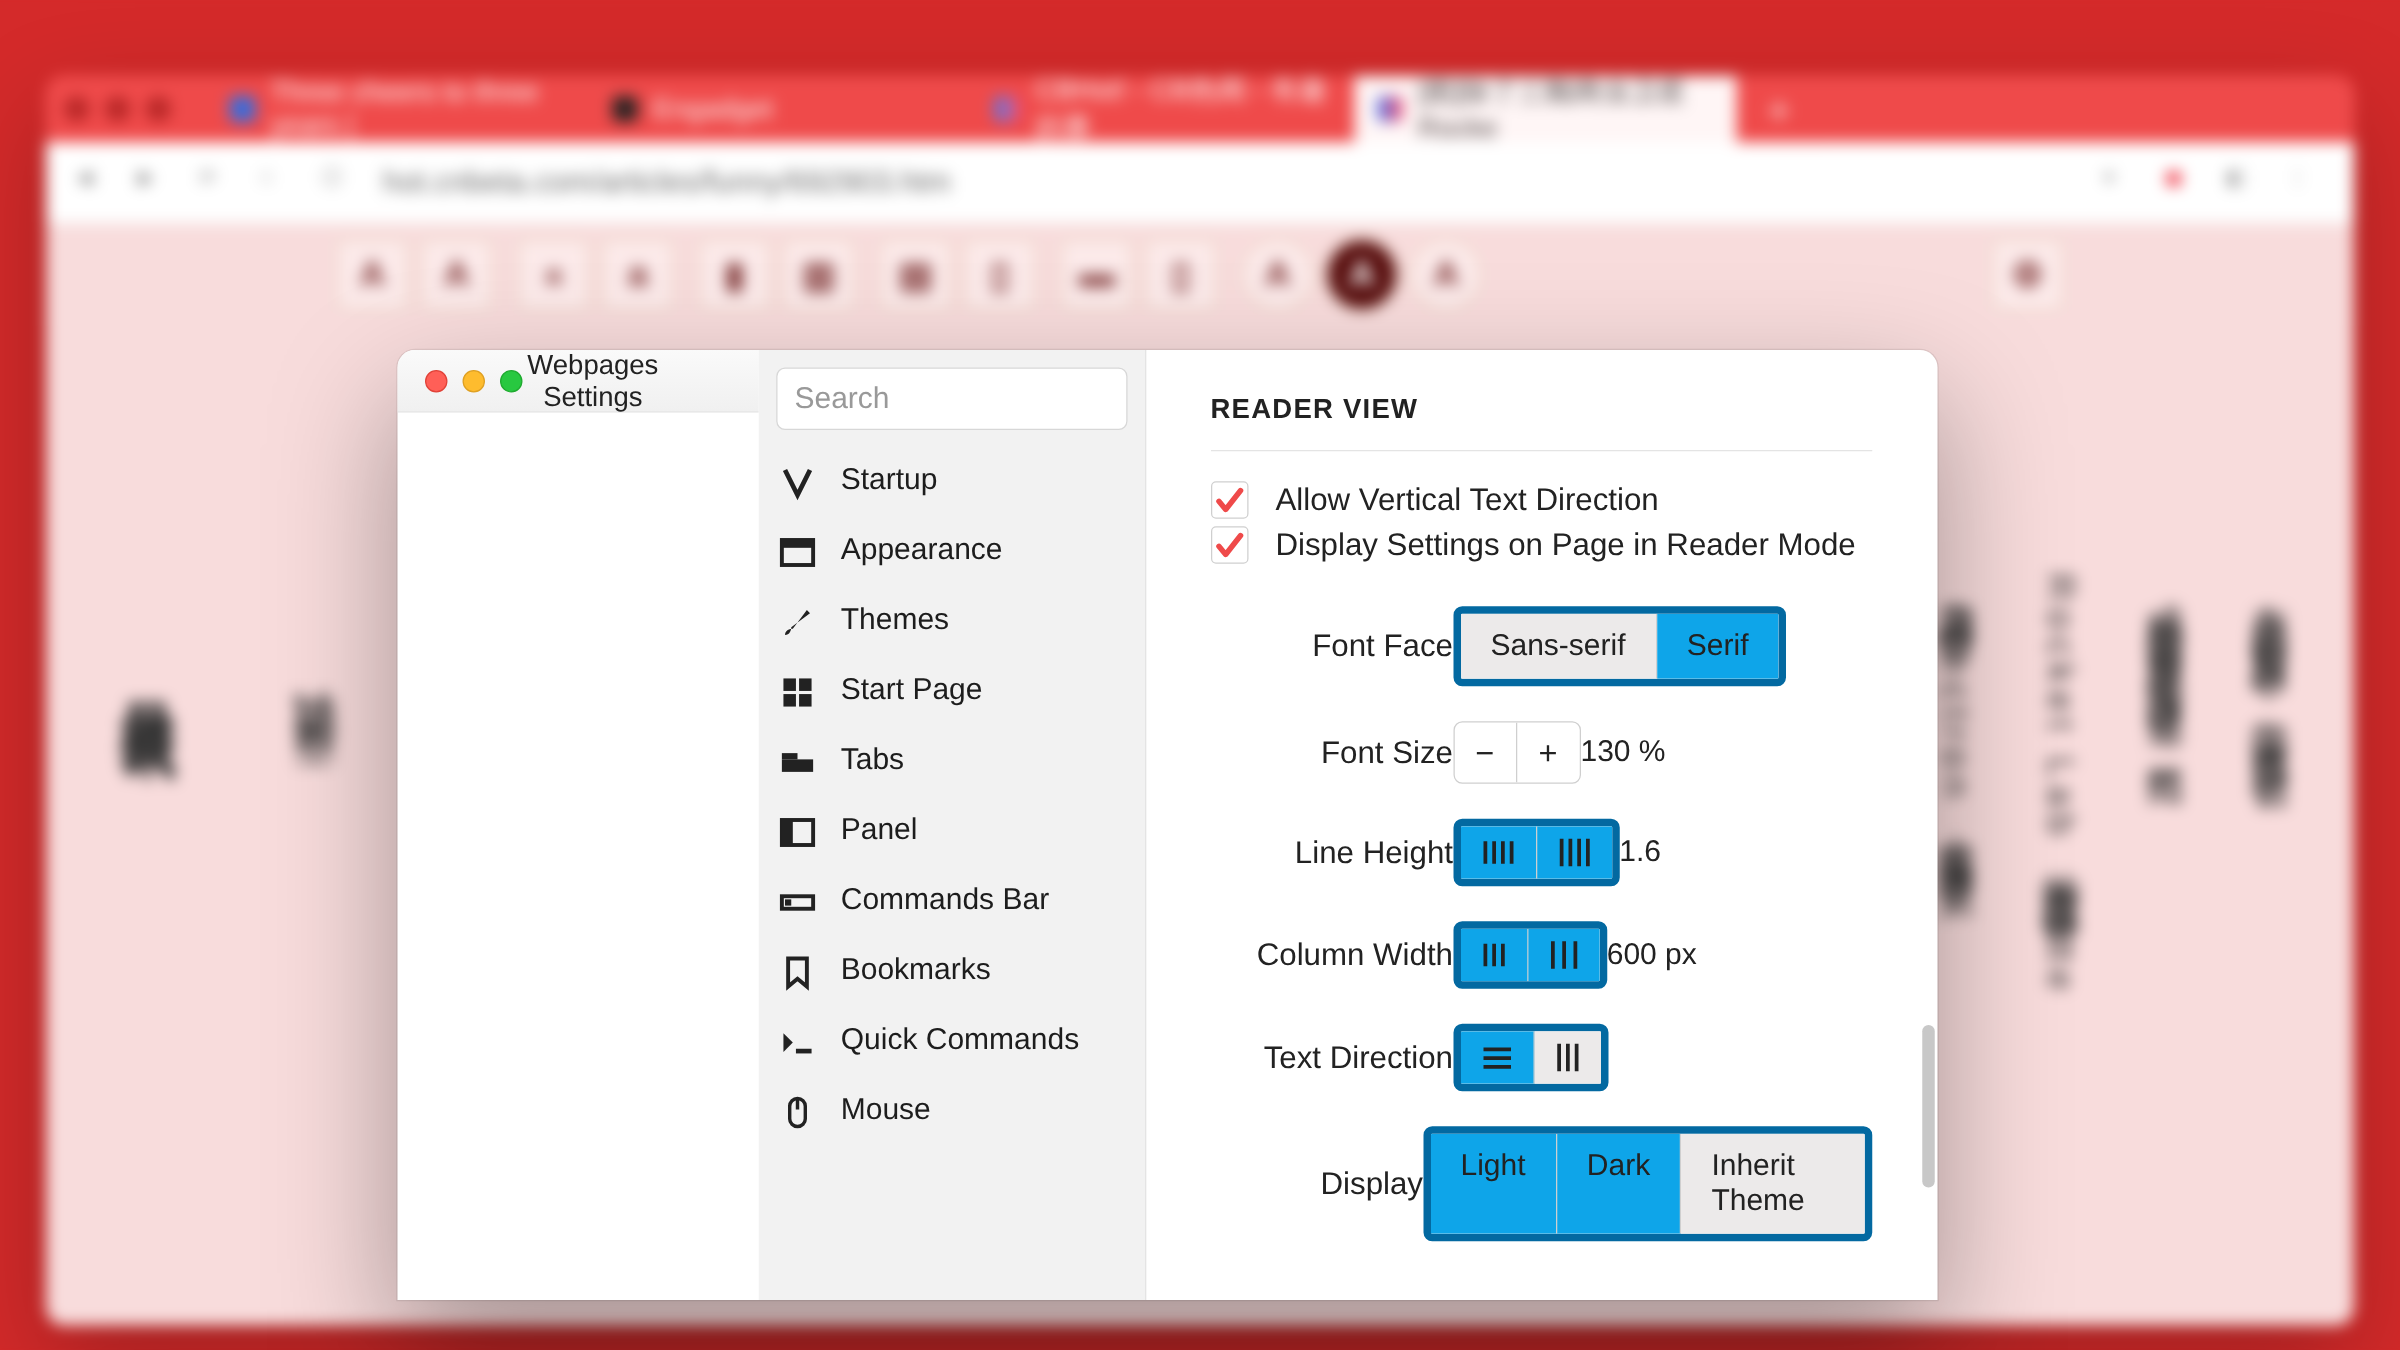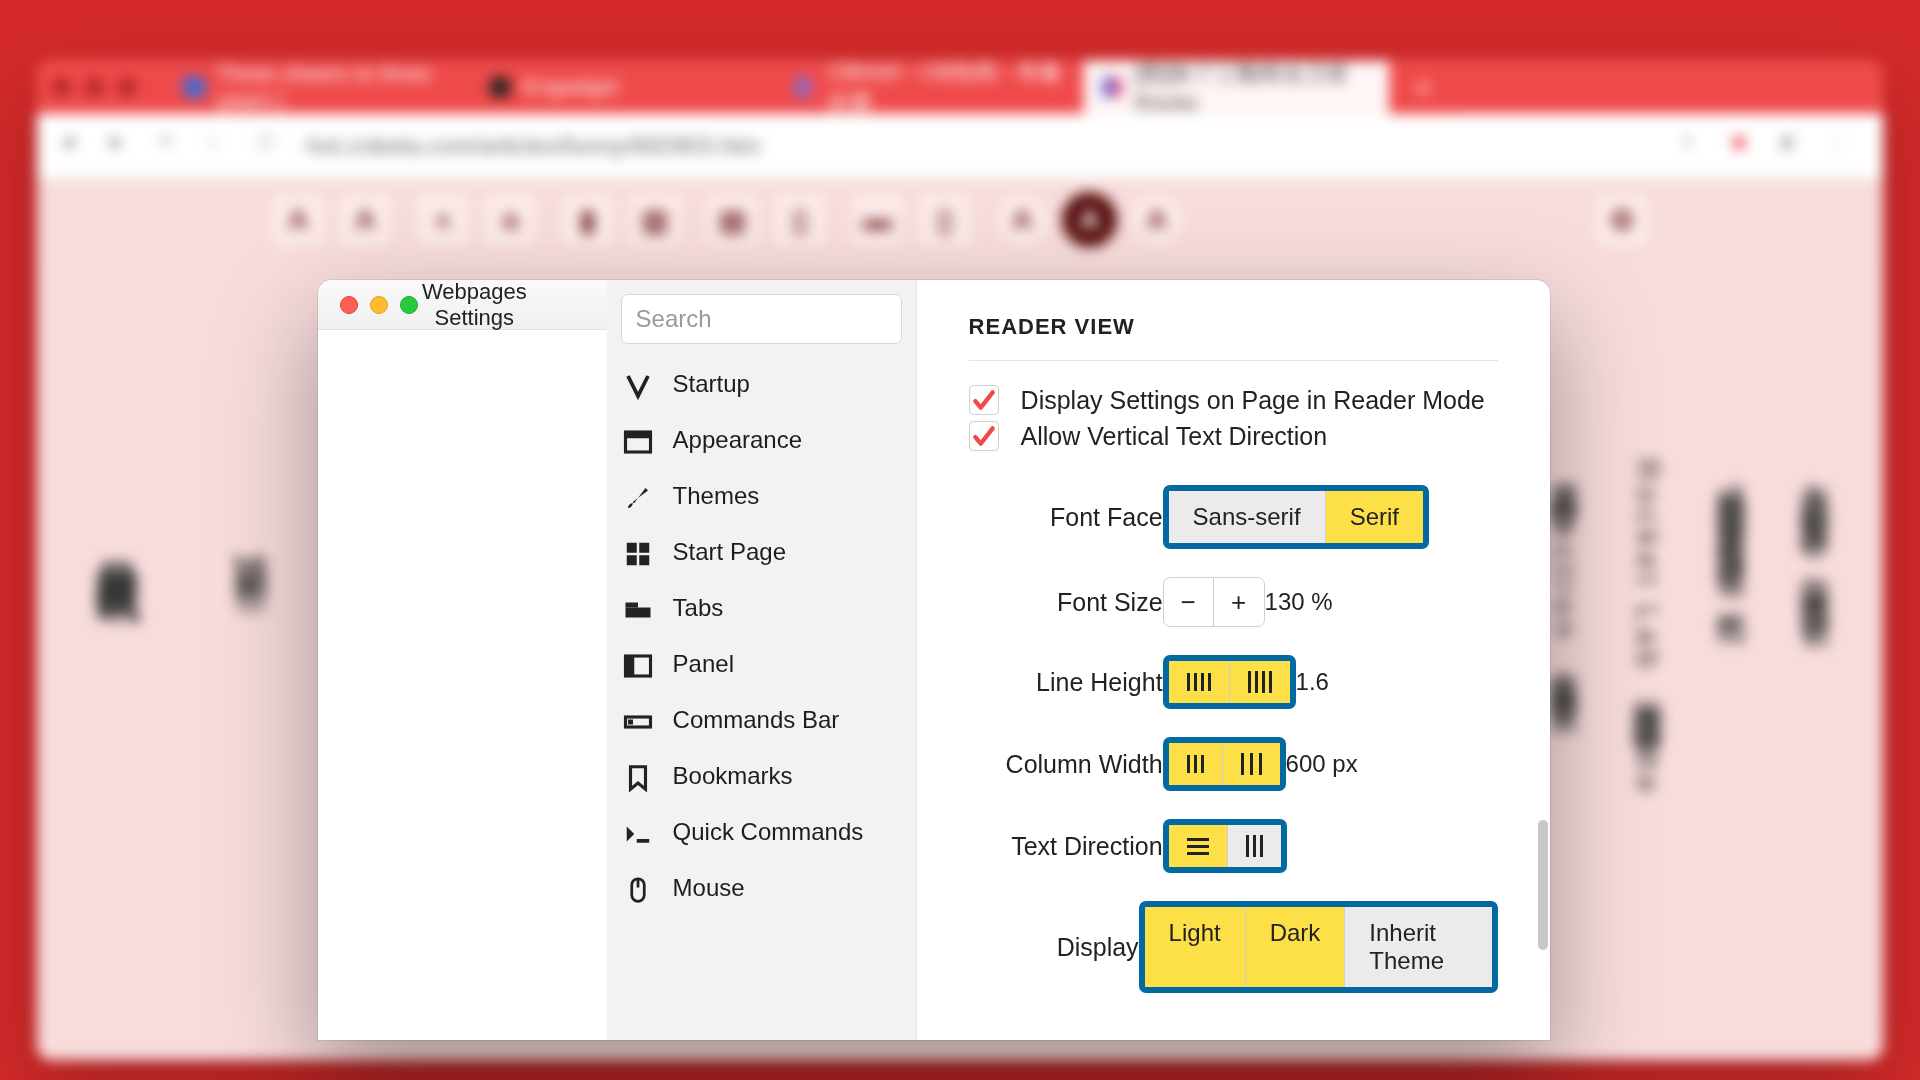--- a/index.html
+++ b/index.html
@@ -53,21 +53,21 @@
   .content{ flex:1; overflow:auto; position:relative;}
   .content-inner{ padding:34px 52px 48px;}
   .section-title{ font-size:22px; font-weight:800; letter-spacing:1px; color:#222; margin-bottom:20px;}
   .divider{ height:1px; background:#e4e4e4; margin-bottom:24px;}
   .check-row{ display:flex; align-items:center; gap:22px; margin:4px 0 6px; font-size:25px; color:#222;}
   .checkbox{ width:30px; height:30px; border:1px solid #cfcfcf; border-radius:4px; display:flex; align-items:center; justify-content:center; background:#fff; flex:none;}
   .checkbox svg{ width:26px; height:26px;}
   .form-row{ display:flex; align-items:center; margin-top:28px; }
   .form-label{ width:194px; text-align:right; font-size:25px; color:#222;}
   .seg{ display:flex; border:6px solid #0369a1; border-radius:7px; overflow:hidden; background:#fff; box-shadow:0 1px 0 rgba(0,0,0,.03) inset;}
-  .seg .opt{ padding:12px 24px; font-size:24px; color:#222; background:#fde047; cursor:pointer; border-right:1px solid #cfcfcf;}
+  .seg .opt{ padding:12px 24px; font-size:24px; color:#222; background:#0ea5e9; cursor:pointer; border-right:1px solid #cfcfcf;}
   .seg .opt:last-child{ border-right:none;}
   .seg .opt.active{ background:#eceaea;}
   .seg.icons .opt{ padding:10px 18px; display:flex; align-items:center;}
   .stepper{ display:flex; border:1px solid #cfcfcf; border-radius:7px; overflow:hidden; background:#fff;}
   .stepper .sbtn{ width:50px; height:48px; font-size:26px; color:#222; display:flex; align-items:center; justify-content:center; cursor:pointer;}
   .stepper .sbtn:first-child{ border-right:1px solid #cfcfcf;}
   .valtext{ font-size:24px; color:#222;}
   .reset-btn{ display:inline-block; margin-top:18px; padding:14px 26px; border:1px solid #cfcfcf; border-radius:7px; font-size:24px; color:#222; background:#fff; cursor:pointer;}
   .vbars{ display:flex; gap:4px; align-items:center;}
   .vbars span{ width:3px; height:22px; background:#222;}
@@ -252,29 +252,29 @@
       <div class="content-inner">
         <div class="section-title">READER VIEW</div>
         <div class="divider"></div>
 
         <label class="check-row">
           <span class="checkbox">
               <svg viewBox="0 0 24 24">
                 <path d="M4 13 L9 19 L20 5" fill="none" stroke="#ef4a4a" stroke-width="4" stroke-linecap="round" stroke-linejoin="round"></path>
               </svg>
             </span>
-          <span>Display Settings on Page in Reader Mode</span>
+          <span>Allow Vertical Text Direction</span>
         </label>
         <label class="check-row">
           <span class="checkbox">
               <svg viewBox="0 0 24 24">
                 <path d="M4 13 L9 19 L20 5" fill="none" stroke="#ef4a4a" stroke-width="4" stroke-linecap="round" stroke-linejoin="round"></path>
               </svg>
             </span>
-          <span>Allow Vertical Text Direction</span>
+          <span>Display Settings on Page in Reader Mode</span>
         </label>
 
         <div class="form-row" style="margin-top:34px">
           <div class="form-label">Font Face</div>
           <div class="seg">
             <div class="opt active">Sans-serif</div>
             <div class="opt">Serif</div>
           </div>
         </div>
 

